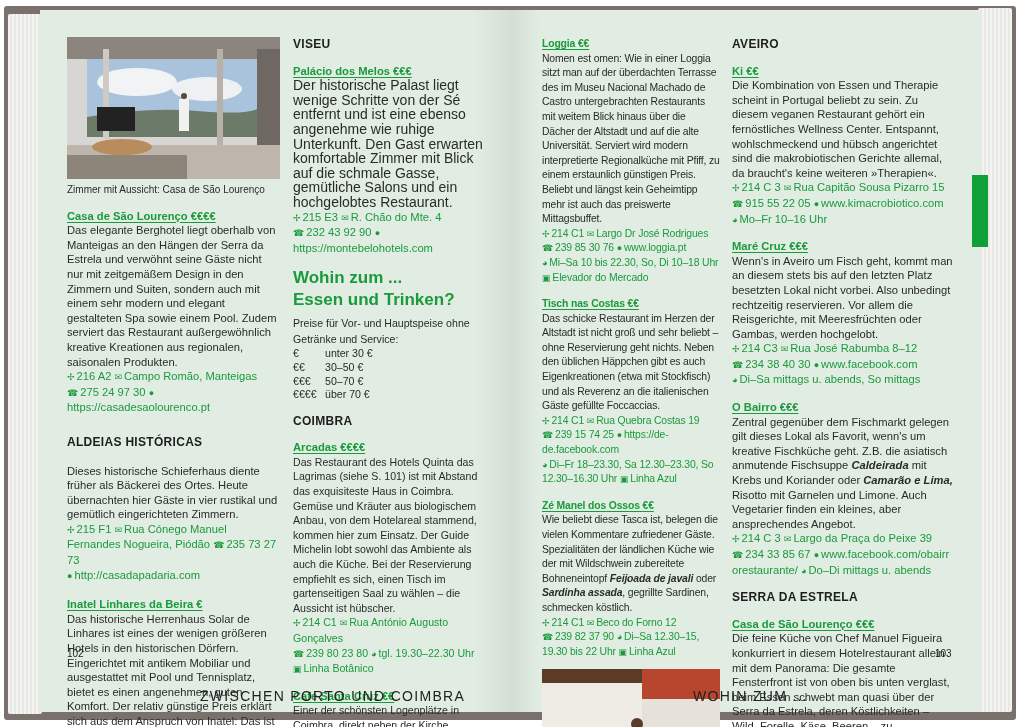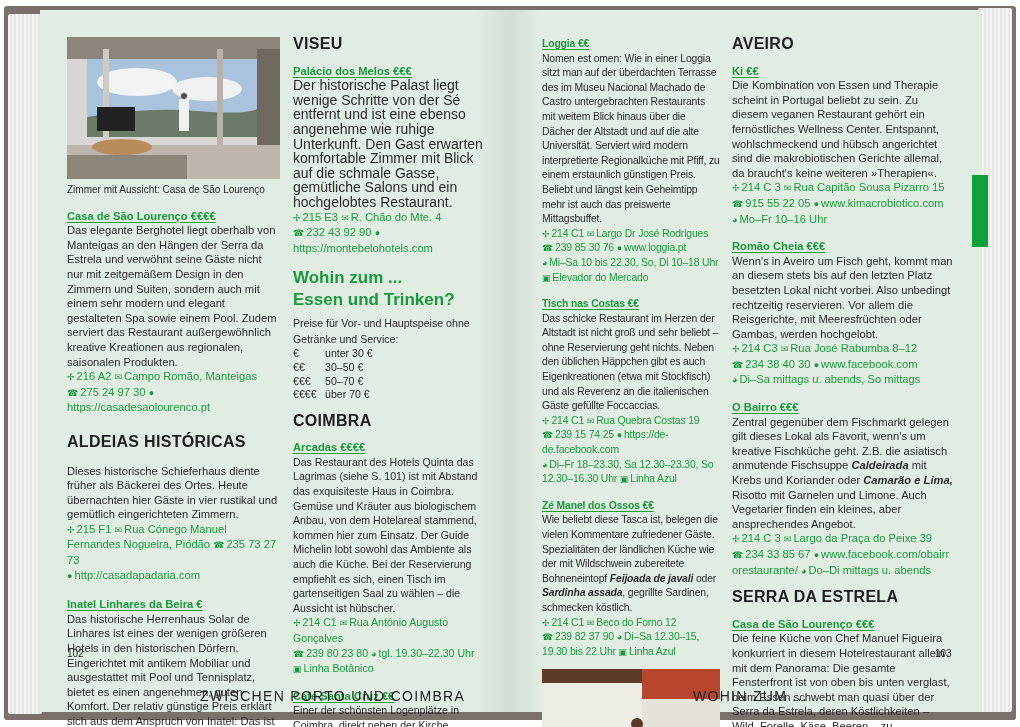--- a/index.html
+++ b/index.html
@@ -32,21 +32,21 @@
   }
   .page.left { left:40px; width:472px; border-right:1px solid #c9d4ca;
     background:linear-gradient(90deg,#e1ede2 0%,#e1ede2 92%,#d3dfd4 100%); }
   .page.right { left:512px; width:468px;
     background:linear-gradient(90deg,#d3dfd4 0%,#e1ede2 6%,#e1ede2 100%); }
 
   .col { position:absolute; font-size:11.2px; line-height:14.6px; }
   .col.narrow { font-size:10.4px; line-height:14.6px; letter-spacing:-0.15px; }
 
   .section-head {
-    font-weight:bold; font-size:16px; letter-spacing:0.3px; color:#1e1e1e;
+    font-weight:bold; font-size:12px; letter-spacing:0.3px; color:#1e1e1e;
     margin:0 0 8px 0;
   }
   .entry { margin-bottom:12px; }
   .entry-title {
     color:#1a9a3c; font-weight:bold; text-decoration:underline;
     text-underline-offset:2px; display:block;
   }
   .entry-text { color:#2a2a2a; }
   .entry-text em { font-style:italic;font-weight:bold; }
   .info { color:#1a9a3c; }
@@ -271,21 +271,21 @@
       <div class="info">
         <span class="ico">✢</span><span>214 C 3</span>
         <span class="ico">✉</span><span>Rua Capitão Sousa Pizarro 15</span><br>
         <span class="ico">☎</span><span>915 55 22 05</span>
         <span class="ico">●</span><span>www.kimacrobiotico.com</span><br>
         <span class="ico">◕</span><span>Mo–Fr 10–16 Uhr</span>
       </div>
     </div>
 
     <div class="entry">
-      <span class="entry-title">Romão Cheia €€€</span>
+      <span class="entry-title">Maré Cruz €€€</span>
       <div class="entry-text">Wenn's in Aveiro um Fisch geht, kommt man an diesem stets bis auf den letzten Platz besetzten Lokal nicht vorbei. Also unbedingt rechtzeitig reservieren. Vor allem die Reisgerichte, mit Meeresfrüchten oder Gambas, werden hochgelobt.</div>
       <div class="info">
         <span class="ico">✢</span><span>214 C3</span>
         <span class="ico">✉</span><span>Rua José Rabumba 8–12</span><br>
         <span class="ico">☎</span><span>234 38 40 30</span>
         <span class="ico">●</span><span>www.facebook.com</span><br>
         <span class="ico">◕</span><span>Di–Sa mittags u. abends, So mittags</span>
       </div>
     </div>
 

